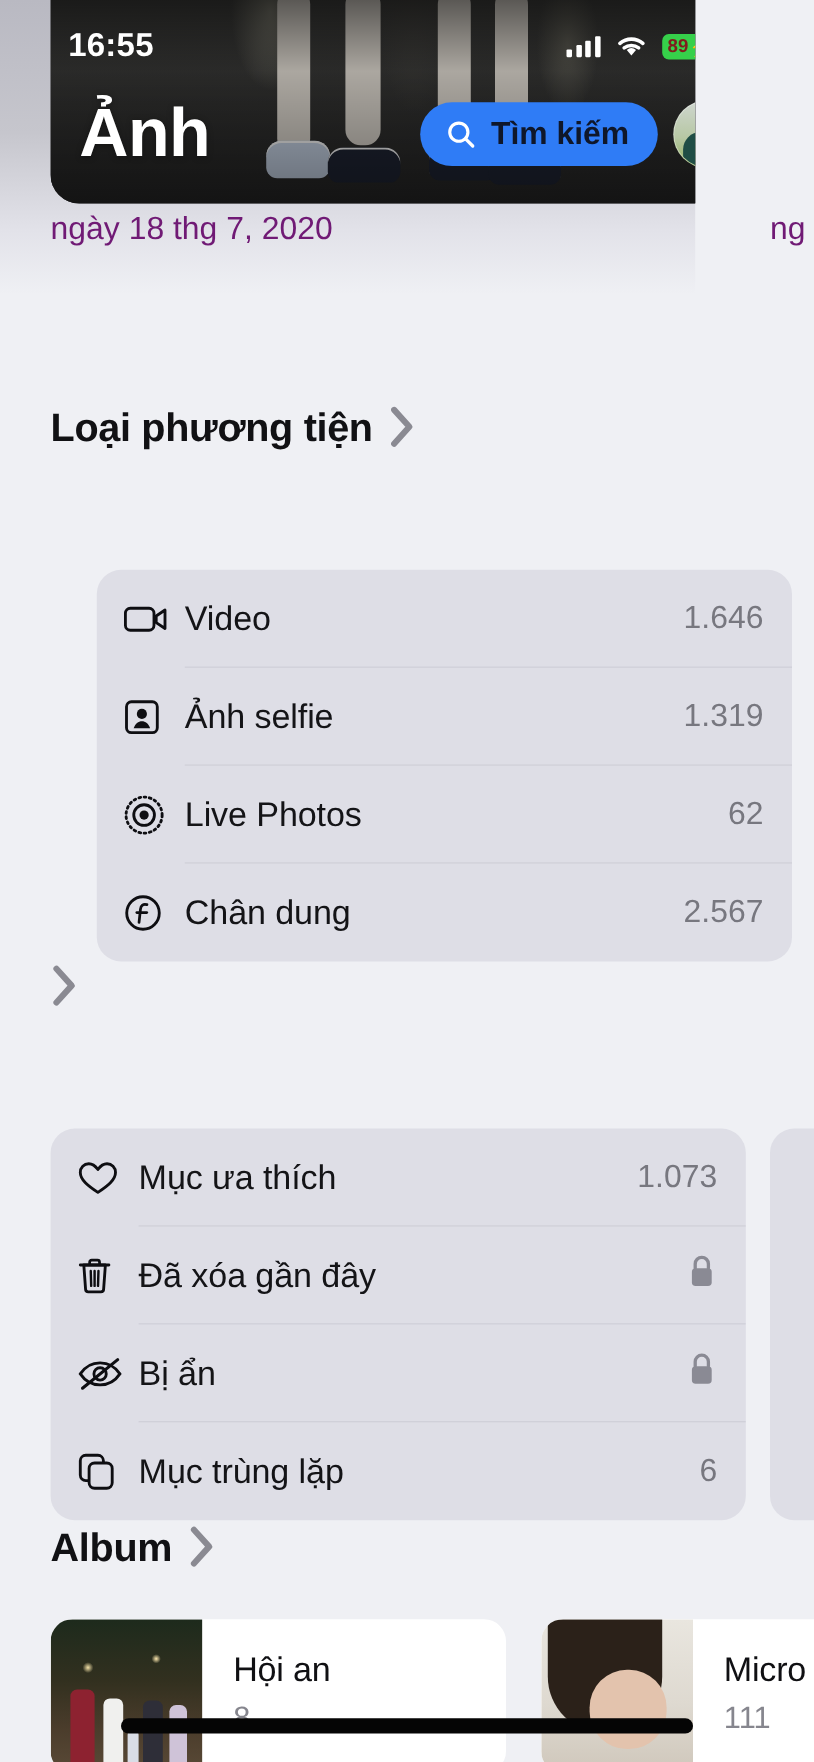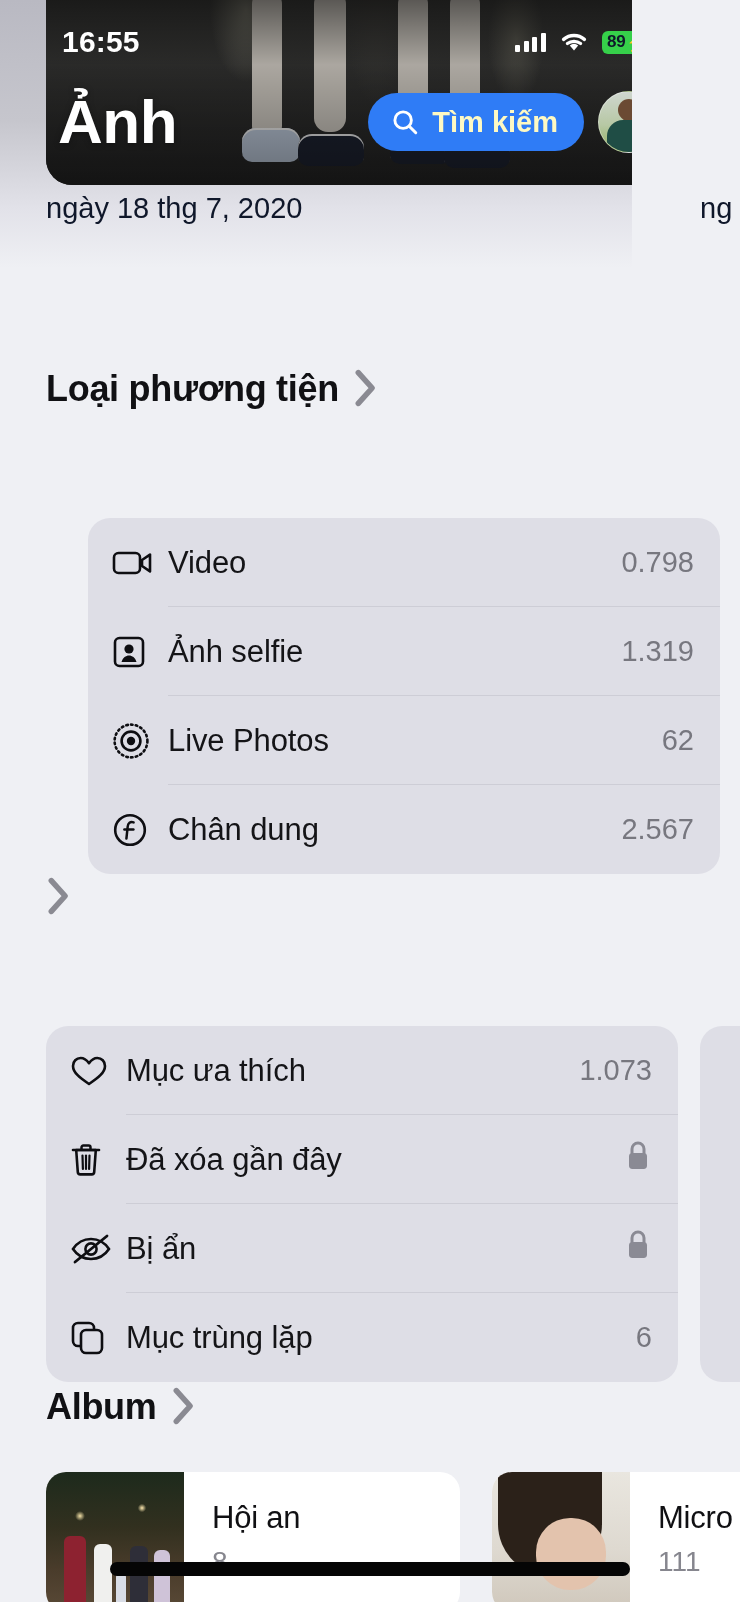--- a/index.html
+++ b/index.html
@@ -52,56 +52,56 @@
   .status-right{ display:flex; align-items:center; gap:13px; }
   .cell-bars{ display:flex; align-items:flex-end; gap:3.5px; height:20px; }
   .cell-bars i{ display:block; width:5px; background:#fff; border-radius:1px; }
   .cell-bars i:nth-child(1){ height:7px; }
   .cell-bars i:nth-child(2){ height:11px; }
   .cell-bars i:nth-child(3){ height:15px; }
   .cell-bars i:nth-child(4){ height:19px; }
   .battery{
     display:flex; align-items:center; justify-content:center;
     min-width:46px; height:23px; background:#36d04a; border-radius:6px;
-    color:#0f172a; font-size:17px; font-weight:700; padding:0 4px 0 5px; gap:0px;
+    color:#7f1d1d; font-size:17px; font-weight:700; padding:0 4px 0 5px; gap:0px;
     position:relative;
   }
   .battery::after{
     content:""; position:absolute; right:-5px; top:7px;
     width:3px; height:9px; background:rgba(255,255,255,.55); border-radius:0 2px 2px 0;
   }
   .bolt{ margin-left:1px; }
 
   
   .title-row{
-    position:absolute; left:46px; top:78px; width:632px; height:88px;
+    position:absolute; left:60px; top:78px; width:632px; height:88px;
     display:flex; align-items:center; padding:0 18px 0 12px; z-index:6;
   }
   .app-title{
     color:#fff; font-size:62px; font-weight:700; letter-spacing:-.5px; line-height:1;
     text-shadow:0 1px 6px rgba(0,0,0,.35);
   }
   .spacer{ flex:1; }
   .search-pill{
     display:flex; align-items:center; gap:12px;
     height:58px; padding:0 26px 0 22px; border-radius:29px;
-    background:#2f7cf6; color:#fef9c3; font-size:29px; font-weight:600;
+    background:#2f7cf6; color:#0f172a; font-size:29px; font-weight:600;
   }
   .avatar{
     width:62px; height:62px; border-radius:50%; margin-left:14px;
     overflow:hidden; position:relative; border:1px solid rgba(255,255,255,.35);
     background:linear-gradient(180deg,#cfd6cf 0%,#b7c8a4 55%,#8fae5e 100%);
   }
   .av-head{ position:absolute; left:50%; top:7px; transform:translateX(-50%); width:22px; height:22px; border-radius:50%; background:#6b4a33; }
   .av-body{ position:absolute; left:50%; top:28px; transform:translateX(-50%); width:44px; height:36px; border-radius:16px 16px 0 0; background:#1f4d45; }
 
   
   .date-row{ position:absolute; left:0; top:192px; width:740px; height:48px; z-index:5; }
   .date-text{
-    position:absolute; top:0; font-size:29px; color:#0f172a; font-weight:400; white-space:nowrap;
+    position:absolute; top:0; font-size:29px; color:#701a75; font-weight:400; white-space:nowrap;
   }
   .date-text.first{ left:46px; }
   .date-text.second{ left:700px; }
 
   
   .section{ position:absolute; left:0; width:740px; }
   .section-head{
     display:flex; align-items:flex-start; gap:14px;
     padding-left:46px; height:60px;
   }
@@ -234,21 +234,21 @@
     <div class="card" style="top:90px;">
 
       <div class="row">
         <span class="ico">
           <svg width="42" height="30" viewBox="0 0 42 30">
             <rect x="2" y="5" width="26" height="20" rx="4.5" stroke="#0e0e12" stroke-width="2.6" fill="none"></rect>
             <path d="M30 12l8-5.4v16.8L30 18z" stroke="#0e0e12" stroke-width="2.6" fill="none" stroke-linejoin="round"></path>
           </svg>
         </span>
         <span class="label">Video</span>
-        <span class="value">0.798</span>
+        <span class="value">1.646</span>
         <div class="sep"></div>
       </div>
 
       <div class="row">
         <span class="ico">
           <svg width="34" height="34" viewBox="0 0 34 34">
             <rect x="3" y="3" width="28" height="28" rx="4.5" stroke="#0e0e12" stroke-width="2.6" fill="none"></rect>
             <circle cx="17" cy="14" r="4.6" fill="#0e0e12"></circle>
             <path d="M9.5 27c1.4-4.3 4.3-6.4 7.5-6.4s6.1 2.1 7.5 6.4z" fill="#0e0e12"></path>
           </svg>

